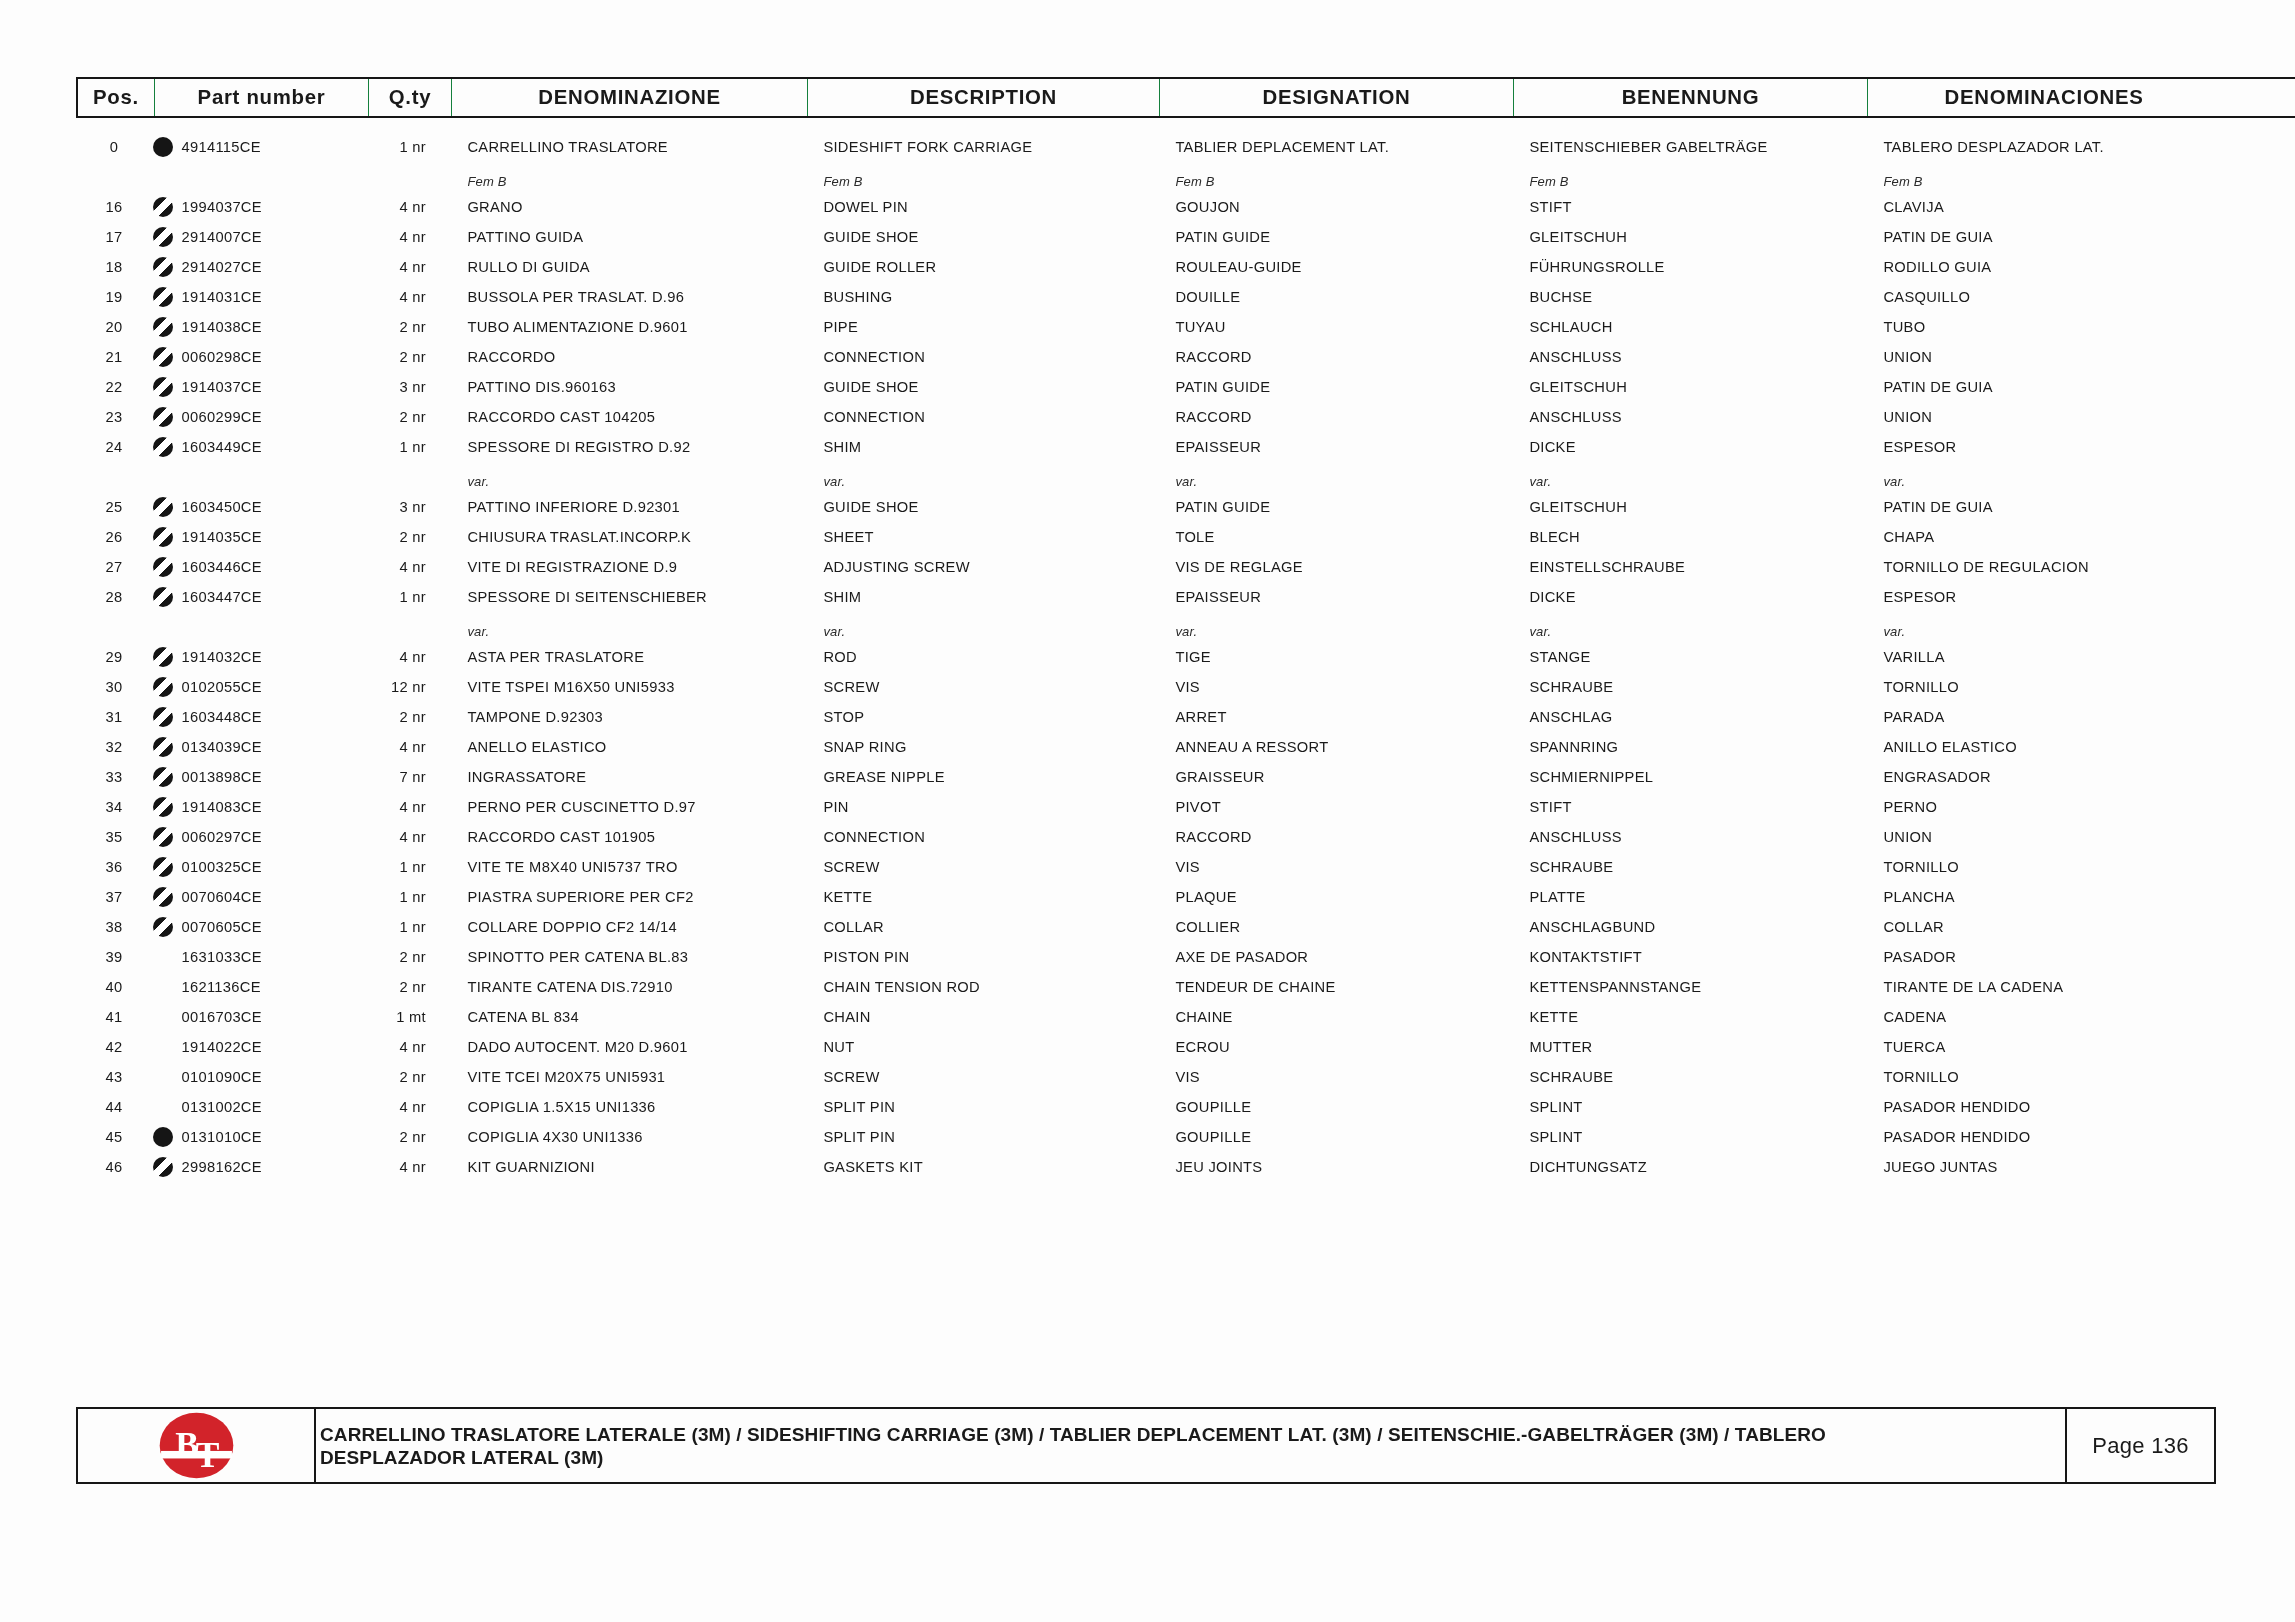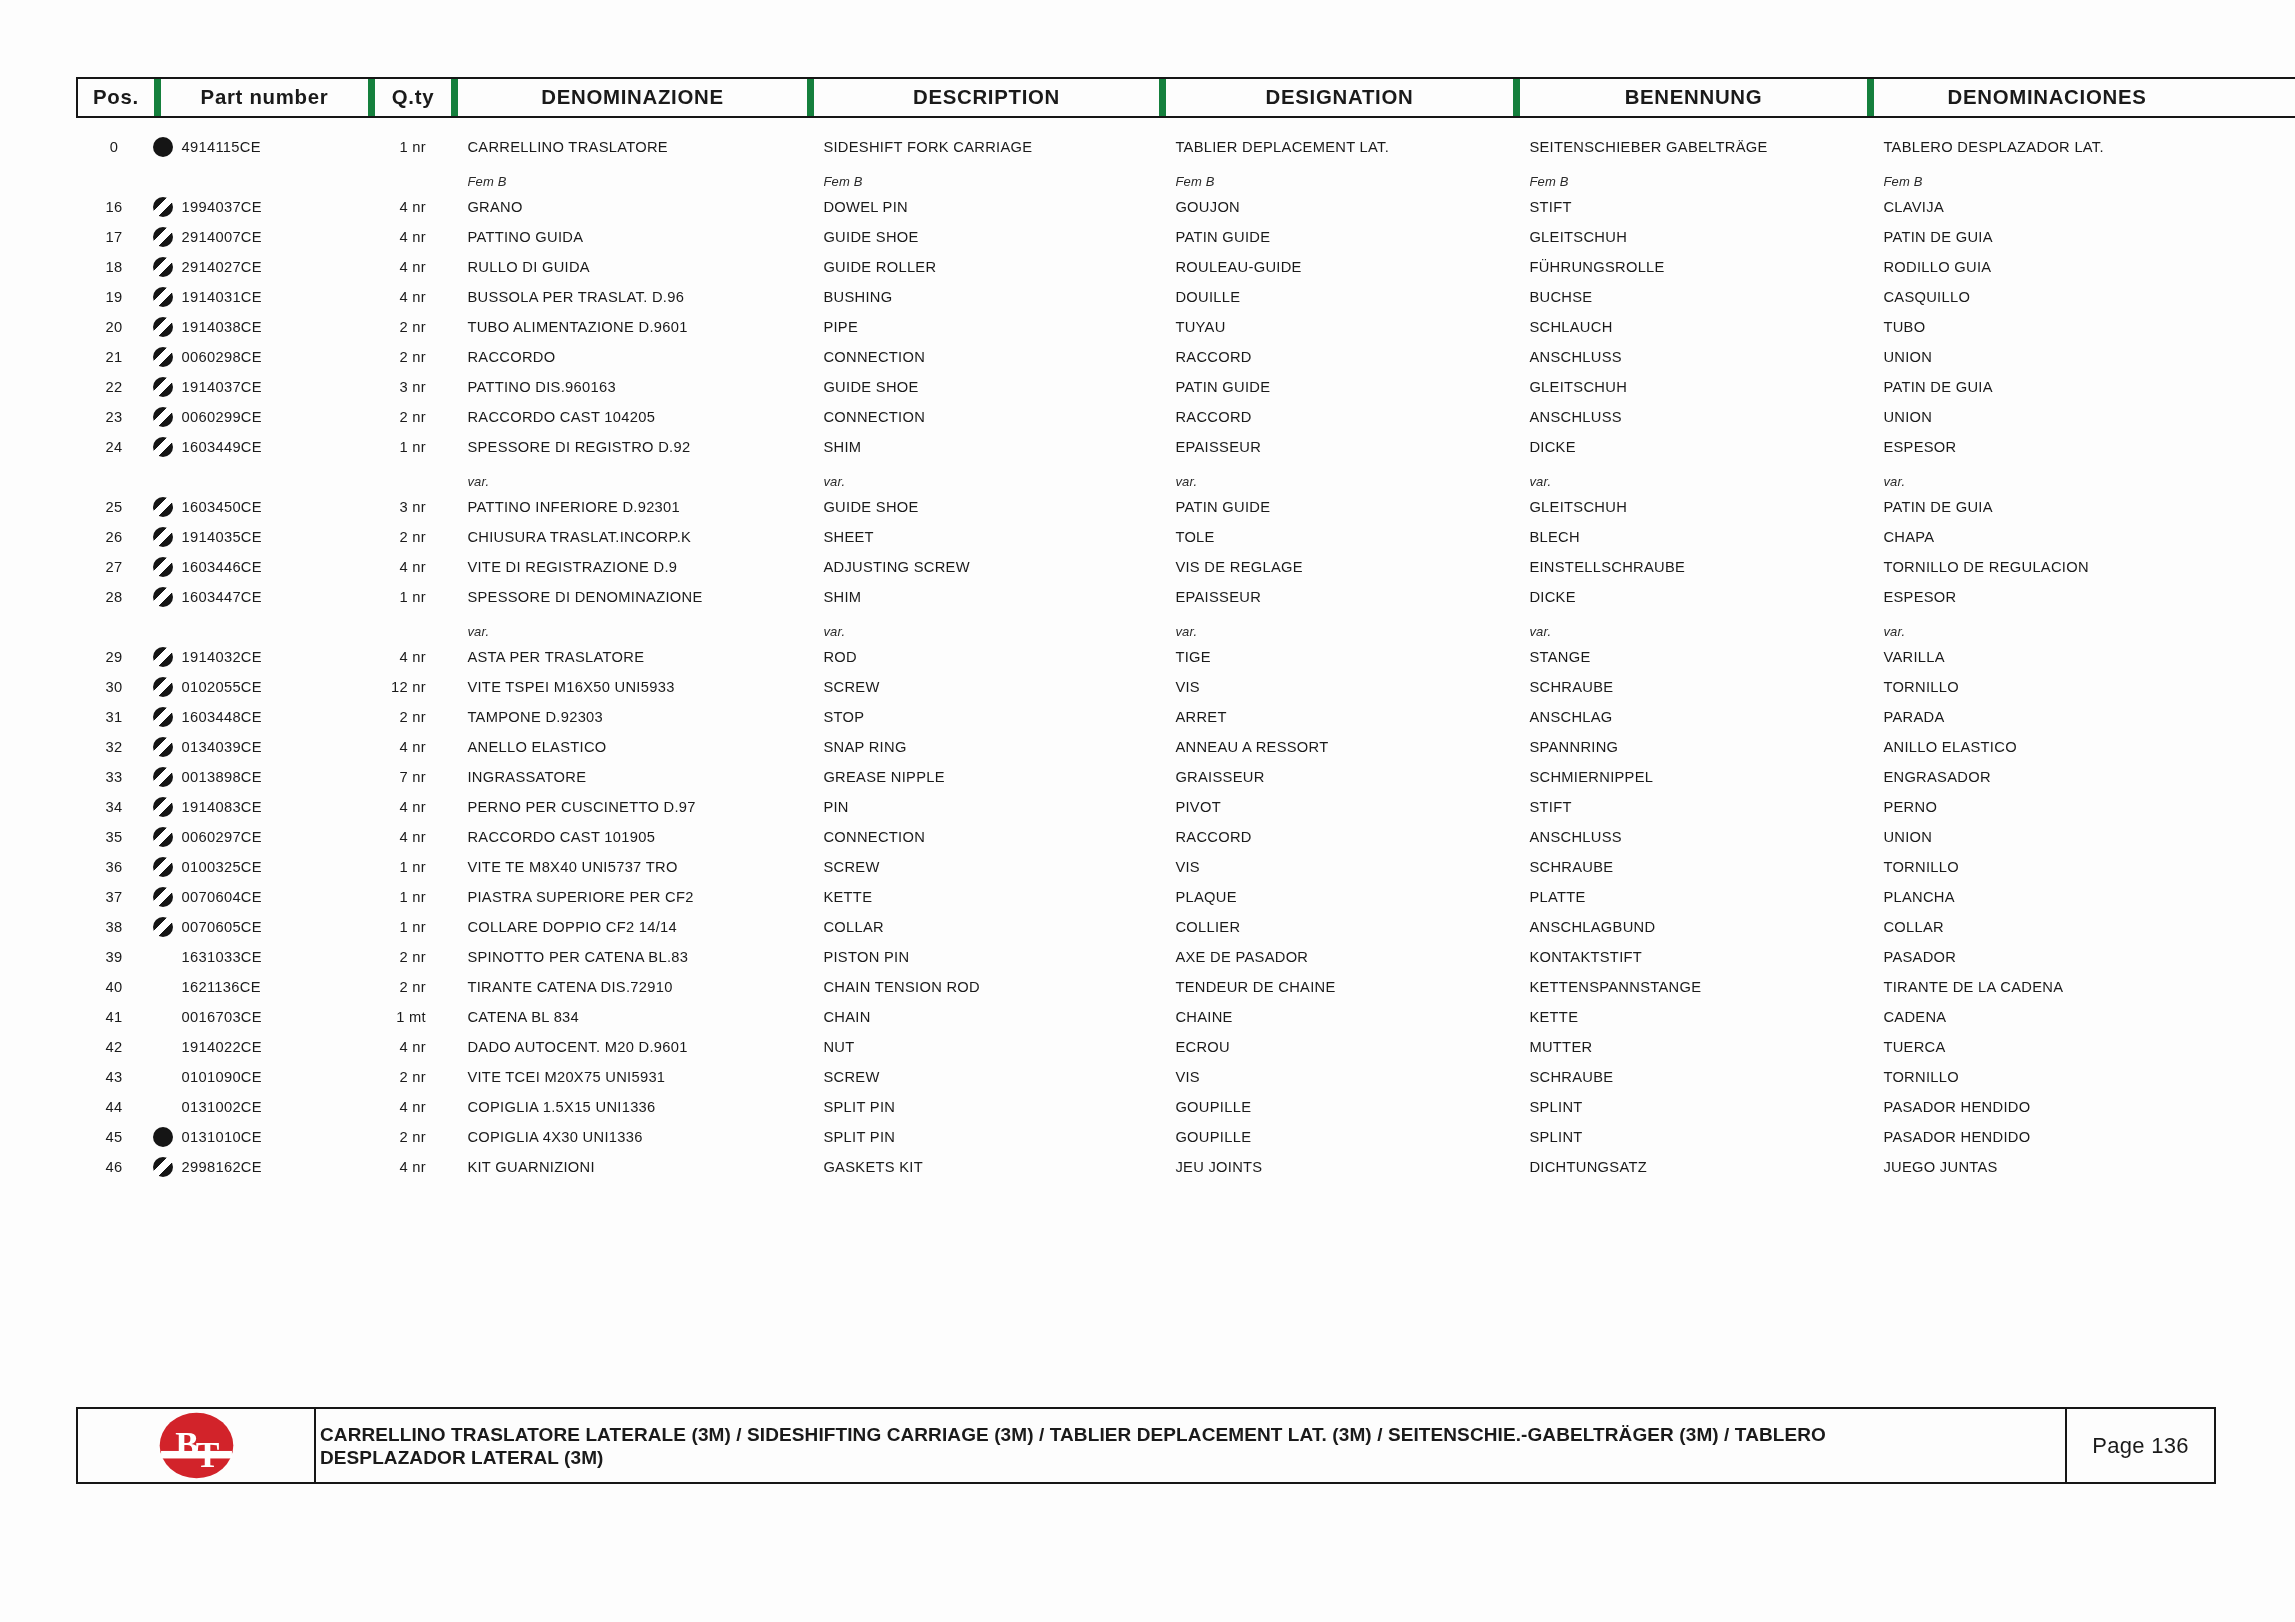--- a/index.html
+++ b/index.html
@@ -9,21 +9,21 @@
   }
   
   .thead{
     position:absolute;left:76px;top:77px;width:2224px;height:41px;
     display:grid;grid-template-columns:76px 214px 83px 356px 352px 354px 354px 353px;
     border:2.7px solid #161616;box-sizing:border-box;
   }
   .thead .hcell{
     display:flex;align-items:center;justify-content:center;
     font-weight:bold;font-size:20.4px;letter-spacing:0.7px;white-space:nowrap;
-    border-left:7px solid #15803d;overflow:hidden;
+    border-left:1px solid #15803d;overflow:hidden;
   }
   .thead .hcell:first-child{border-left:none;}
   
   .tbody{
     position:absolute;left:76px;top:132px;width:2141px;
   }
   .trow{
     display:grid;grid-template-columns:76px 214px 83px 356px 352px 354px 354px 353px;
     height:30px;align-items:center;
   }
@@ -279,21 +279,21 @@
     <div class="cell lang">TORNILLO DE REGULACION</div>
   </div>
 
   <div class="trow">
     <div class="cell pos">28</div>
     <div class="cell partnum">
       <span class="marker ic-slashed-circle"></span>
       <span>1603447CE</span>
     </div>
     <div class="cell qty">1 nr</div>
-    <div class="cell lang">SPESSORE DI DENOMINAZIONE</div>
+    <div class="cell lang">SPESSORE DI SEITENSCHIEBER</div>
     <div class="cell lang">SHIM</div>
     <div class="cell lang">EPAISSEUR</div>
     <div class="cell lang">DICKE</div>
     <div class="cell lang">ESPESOR</div>
   </div>
 
   <div class="trow">
     <div class="cell"></div>
     <div class="cell"></div>
     <div class="cell"></div>

